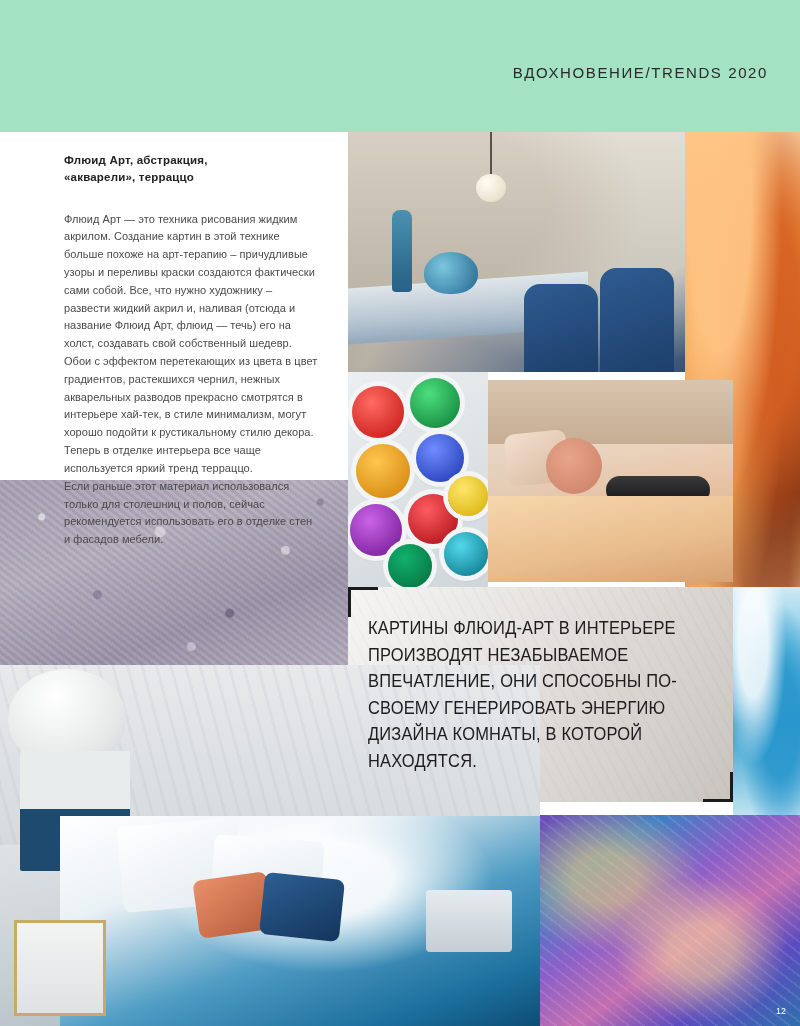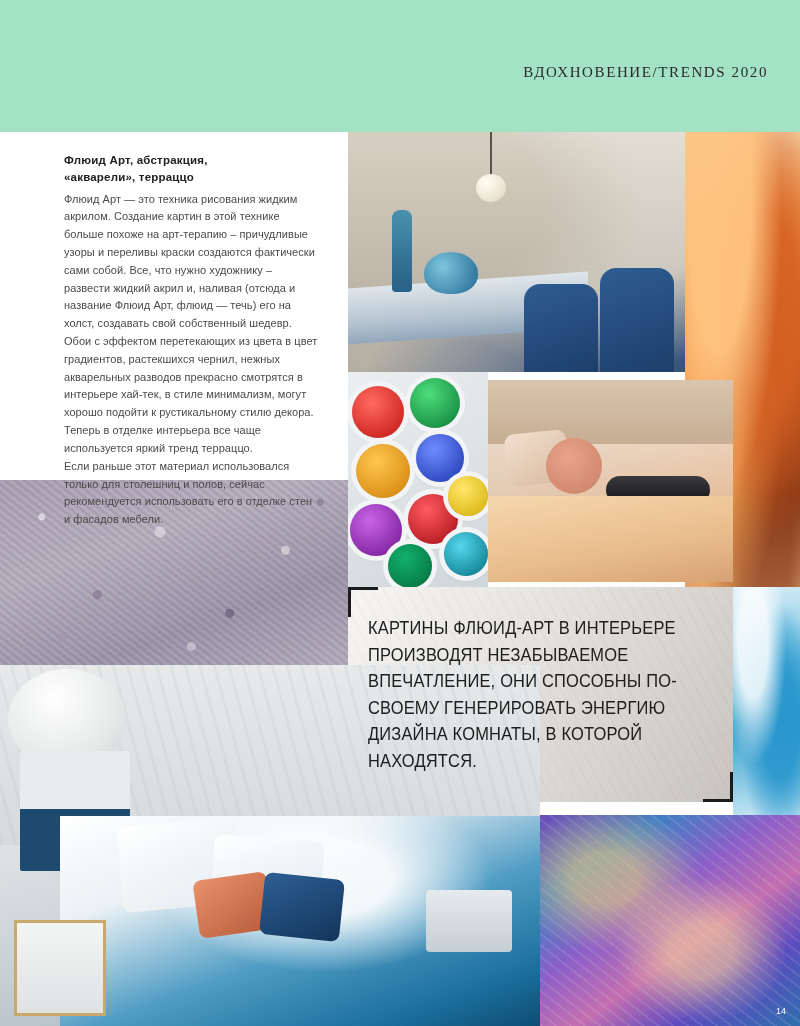--- a/index.html
+++ b/index.html
@@ -14,21 +14,20 @@
     width: 800px; height: 1026px;
     background: #ffffff;
   }
 
   
   .header-band {
     position: absolute;
     left: 0; top: 0;
     width: 800px; height: 132px;
     background: #a3e3c4;
-    font-family: Liberation Serif, serif;
   }
   .header-title {
     position: absolute;
     right: 32px; top: 64px;
     font-size: 15px;
     letter-spacing: 1.6px;
     color: #2a2a2a;
     font-weight: 400;
     white-space: nowrap;
   }
@@ -40,21 +39,21 @@
     width: 348px; height: 348px;
     background: #ffffff;
     padding: 20px 30px 0 64px;
     z-index: 12;
   }
   .article-heading {
     font-size: 11.5px;
     font-weight: bold;
     color: #222;
     line-height: 1.5;
-    margin-bottom: 4px;
+    margin-bottom: 24px;
     letter-spacing: .2px;
   }
   .article-body {
     font-size: 11px;
     line-height: 1.62;
     color: #4a4a4a;
     letter-spacing: .05px;
   }
 
   
@@ -342,14 +341,14 @@
 
   <div class="tile tile-purple"></div>
 
   <div class="text-col">
     <div class="article-heading" style="white-space:pre-line">Флюид Арт, абстракция,
 «акварели», терраццо</div>
     <div class="article-body" style="white-space:pre-line">Флюид Арт — это техника рисования жидким акрилом. Создание картин в этой технике больше похоже на арт-терапию – причудливые узоры и переливы краски создаются фактически сами собой. Все, что нужно художнику – развести жидкий акрил и, наливая (отсюда и название Флюид Арт, флюид — течь) его на холст, создавать свой собственный шедевр. Обои с эффектом перетекающих из цвета в цвет градиентов, растекшихся чернил, нежных акварельных разводов прекрасно смотрятся в интерьере хай-тек, в стиле минимализм, могут хорошо подойти к рустикальному стилю декора. Теперь в отделке интерьера все чаще используется яркий тренд терраццо.
 Если раньше этот материал использовался только для столешниц и полов, сейчас рекомендуется использовать его в отделке стен и фасадов мебели.</div>
   </div>
 
-  <div class="page-number">14</div>
+  <div class="page-number">12</div>
 </div>
 
 </body></html>

